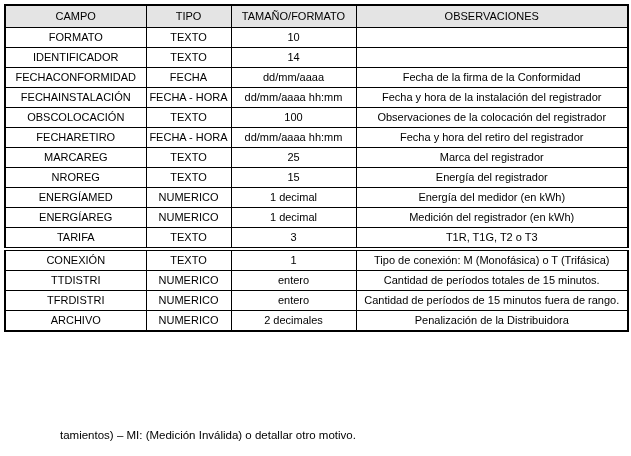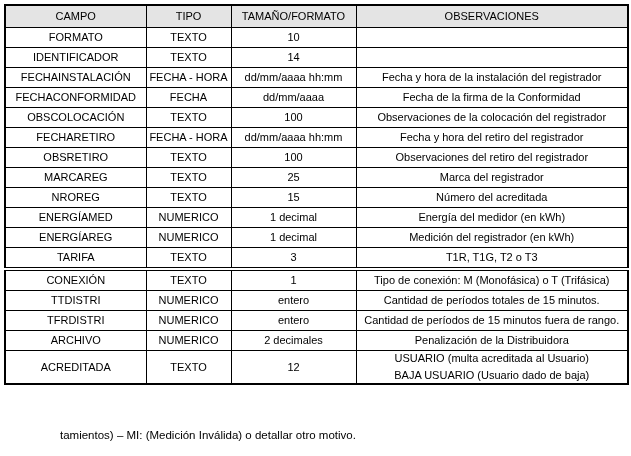--- a/index.html
+++ b/index.html
@@ -95,73 +95,65 @@
           </tr>
           <tr>
             <td>IDENTIFICADOR</td>
             <td>TEXTO</td>
             <td>14</td>
             <td>
               <span class="obs-line"></span>
             </td>
           </tr>
           <tr>
+            <td>FECHACONFORMIDAD</td>
+            <td>FECHA</td>
+            <td>dd/mm/aaaa</td>
+            <td>
+              <span class="obs-line">Fecha de la firma de la Conformidad</span>
+            </td>
+          </tr>
+          <tr>
             <td>FECHAINSTALACIÓN</td>
             <td>FECHA - HORA</td>
             <td>dd/mm/aaaa hh:mm</td>
             <td>
               <span class="obs-line">Fecha y hora de la instalación del registrador</span>
             </td>
           </tr>
           <tr>
-            <td>FECHACONFORMIDAD</td>
-            <td>FECHA</td>
-            <td>dd/mm/aaaa</td>
-            <td>
-              <span class="obs-line">Fecha de la firma de la Conformidad</span>
-            </td>
-          </tr>
-          <tr>
             <td>OBSCOLOCACIÓN</td>
             <td>TEXTO</td>
             <td>100</td>
             <td>
               <span class="obs-line">Observaciones de la colocación del registrador</span>
             </td>
           </tr>
           <tr>
             <td>FECHARETIRO</td>
             <td>FECHA - HORA</td>
             <td>dd/mm/aaaa hh:mm</td>
             <td>
               <span class="obs-line">Fecha y hora del retiro del registrador</span>
             </td>
           </tr>
           <tr>
-            <td>OBSRETIRO</td>
-            <td>TEXTO</td>
-            <td>100</td>
-            <td>
-              <span class="obs-line">Observaciones del retiro del registrador</span>
-            </td>
-          </tr>
-          <tr>
             <td>MARCAREG</td>
             <td>TEXTO</td>
             <td>25</td>
             <td>
               <span class="obs-line">Marca del registrador</span>
             </td>
           </tr>
           <tr>
             <td>NROREG</td>
             <td>TEXTO</td>
             <td>15</td>
             <td>
-              <span class="obs-line">Número del acreditada</span>
+              <span class="obs-line">Energía del registrador</span>
             </td>
           </tr>
           <tr>
             <td>ENERGÍAMED</td>
             <td>NUMERICO</td>
             <td>1 decimal</td>
             <td>
               <span class="obs-line">Energía del medidor (en kWh)</span>
             </td>
           </tr>
@@ -204,29 +196,20 @@
             <td>
               <span class="obs-line">Cantidad de períodos de 15 minutos fuera de rango.</span>
             </td>
           </tr>
           <tr>
             <td>ARCHIVO</td>
             <td>NUMERICO</td>
             <td>2 decimales</td>
             <td>
               <span class="obs-line">Penalización de la Distribuidora</span>
-            </td>
-          </tr>
-          <tr class="tall">
-            <td>ACREDITADA</td>
-            <td>TEXTO</td>
-            <td>12</td>
-            <td>
-              <span class="obs-line">USUARIO (multa acreditada al Usuario)</span>
-              <span class="obs-line">BAJA USUARIO (Usuario dado de baja)</span>
             </td>
           </tr>
         </tbody>
     </table>
   </div>
 
   <div class="footer">
     <div class="line2">tamientos) – MI: (Medición Inválida) o detallar otro motivo.</div>
   </div>
 

